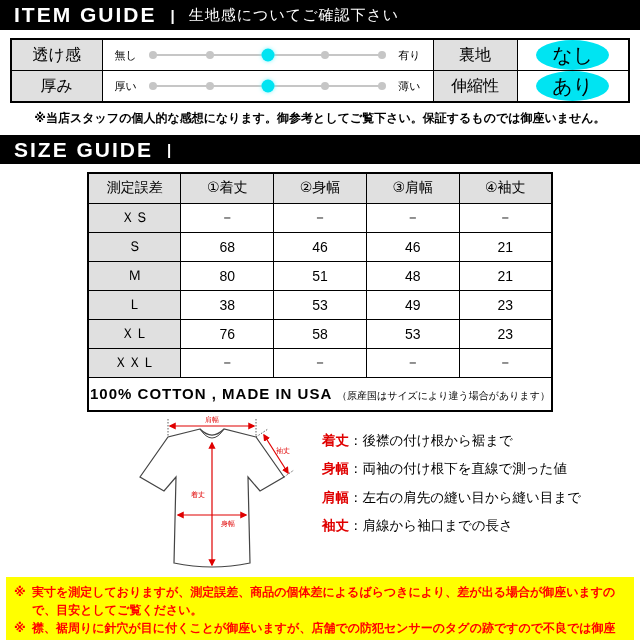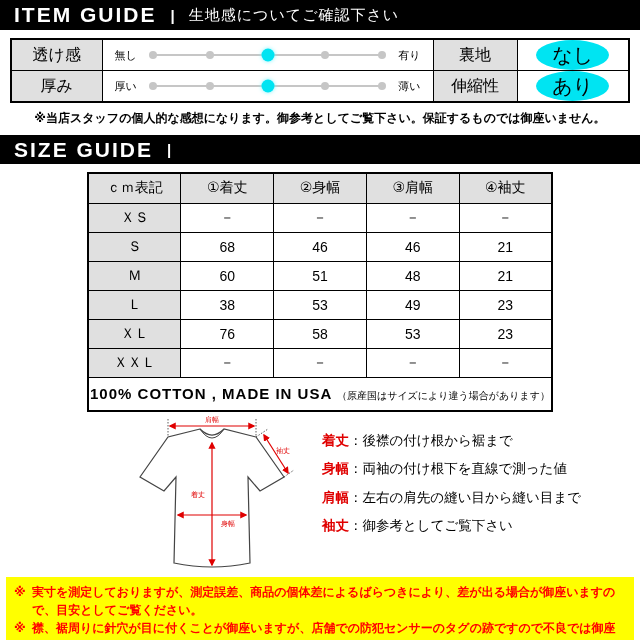--- a/index.html
+++ b/index.html
@@ -115,21 +115,21 @@
 <div class="staff-note">※当店スタッフの個人的な感想になります。御参考としてご覧下さい。保証するものでは御座いません。</div>
 
 <div class="bar" style="height:29px">
   <span class="bar-title">SIZE GUIDE</span>
   <span class="bar-sep">|</span>
 </div>
 
 <table class="size-table">
   <tbody>
       <tr>
-    <th>ｃｍ表記</th>
+    <th>測定誤差</th>
     <th>①着丈</th>
     <th>②身幅</th>
     <th>③肩幅</th>
     <th>④袖丈</th>
   </tr>
   <tr>
     <td class="size-name">ＸＳ</td>
     <td>－</td>
     <td>－</td>
     <td>－</td>
@@ -137,21 +137,21 @@
   </tr>
   <tr>
     <td class="size-name">Ｓ</td>
     <td>68</td>
     <td>46</td>
     <td>46</td>
     <td>21</td>
   </tr>
   <tr>
     <td class="size-name">Ｍ</td>
-    <td>60</td>
+    <td>80</td>
     <td>51</td>
     <td>48</td>
     <td>21</td>
   </tr>
   <tr>
     <td class="size-name">Ｌ</td>
     <td>38</td>
     <td>53</td>
     <td>49</td>
     <td>23</td>
@@ -211,21 +211,21 @@
     <div class="def-line">
       <span class="def-term">着丈</span><span>：</span><span>後襟の付け根から裾まで</span>
     </div>
     <div class="def-line">
       <span class="def-term">身幅</span><span>：</span><span>両袖の付け根下を直線で測った値</span>
     </div>
     <div class="def-line">
       <span class="def-term">肩幅</span><span>：</span><span>左右の肩先の縫い目から縫い目まで</span>
     </div>
     <div class="def-line">
-      <span class="def-term">袖丈</span><span>：</span><span>御参考としてご覧下さい</span>
+      <span class="def-term">袖丈</span><span>：</span><span>肩線から袖口までの長さ</span>
     </div>
   </div>
 </div>
 
 <div class="yellow-box">
   <div class="yl">
     <span class="mk">※</span>
     <span>実寸を測定しておりますが、測定誤差、商品の個体差によるばらつきにより、差が出る場合が御座いますので、目安としてご覧ください。</span>
   </div>
   <div class="yl">

